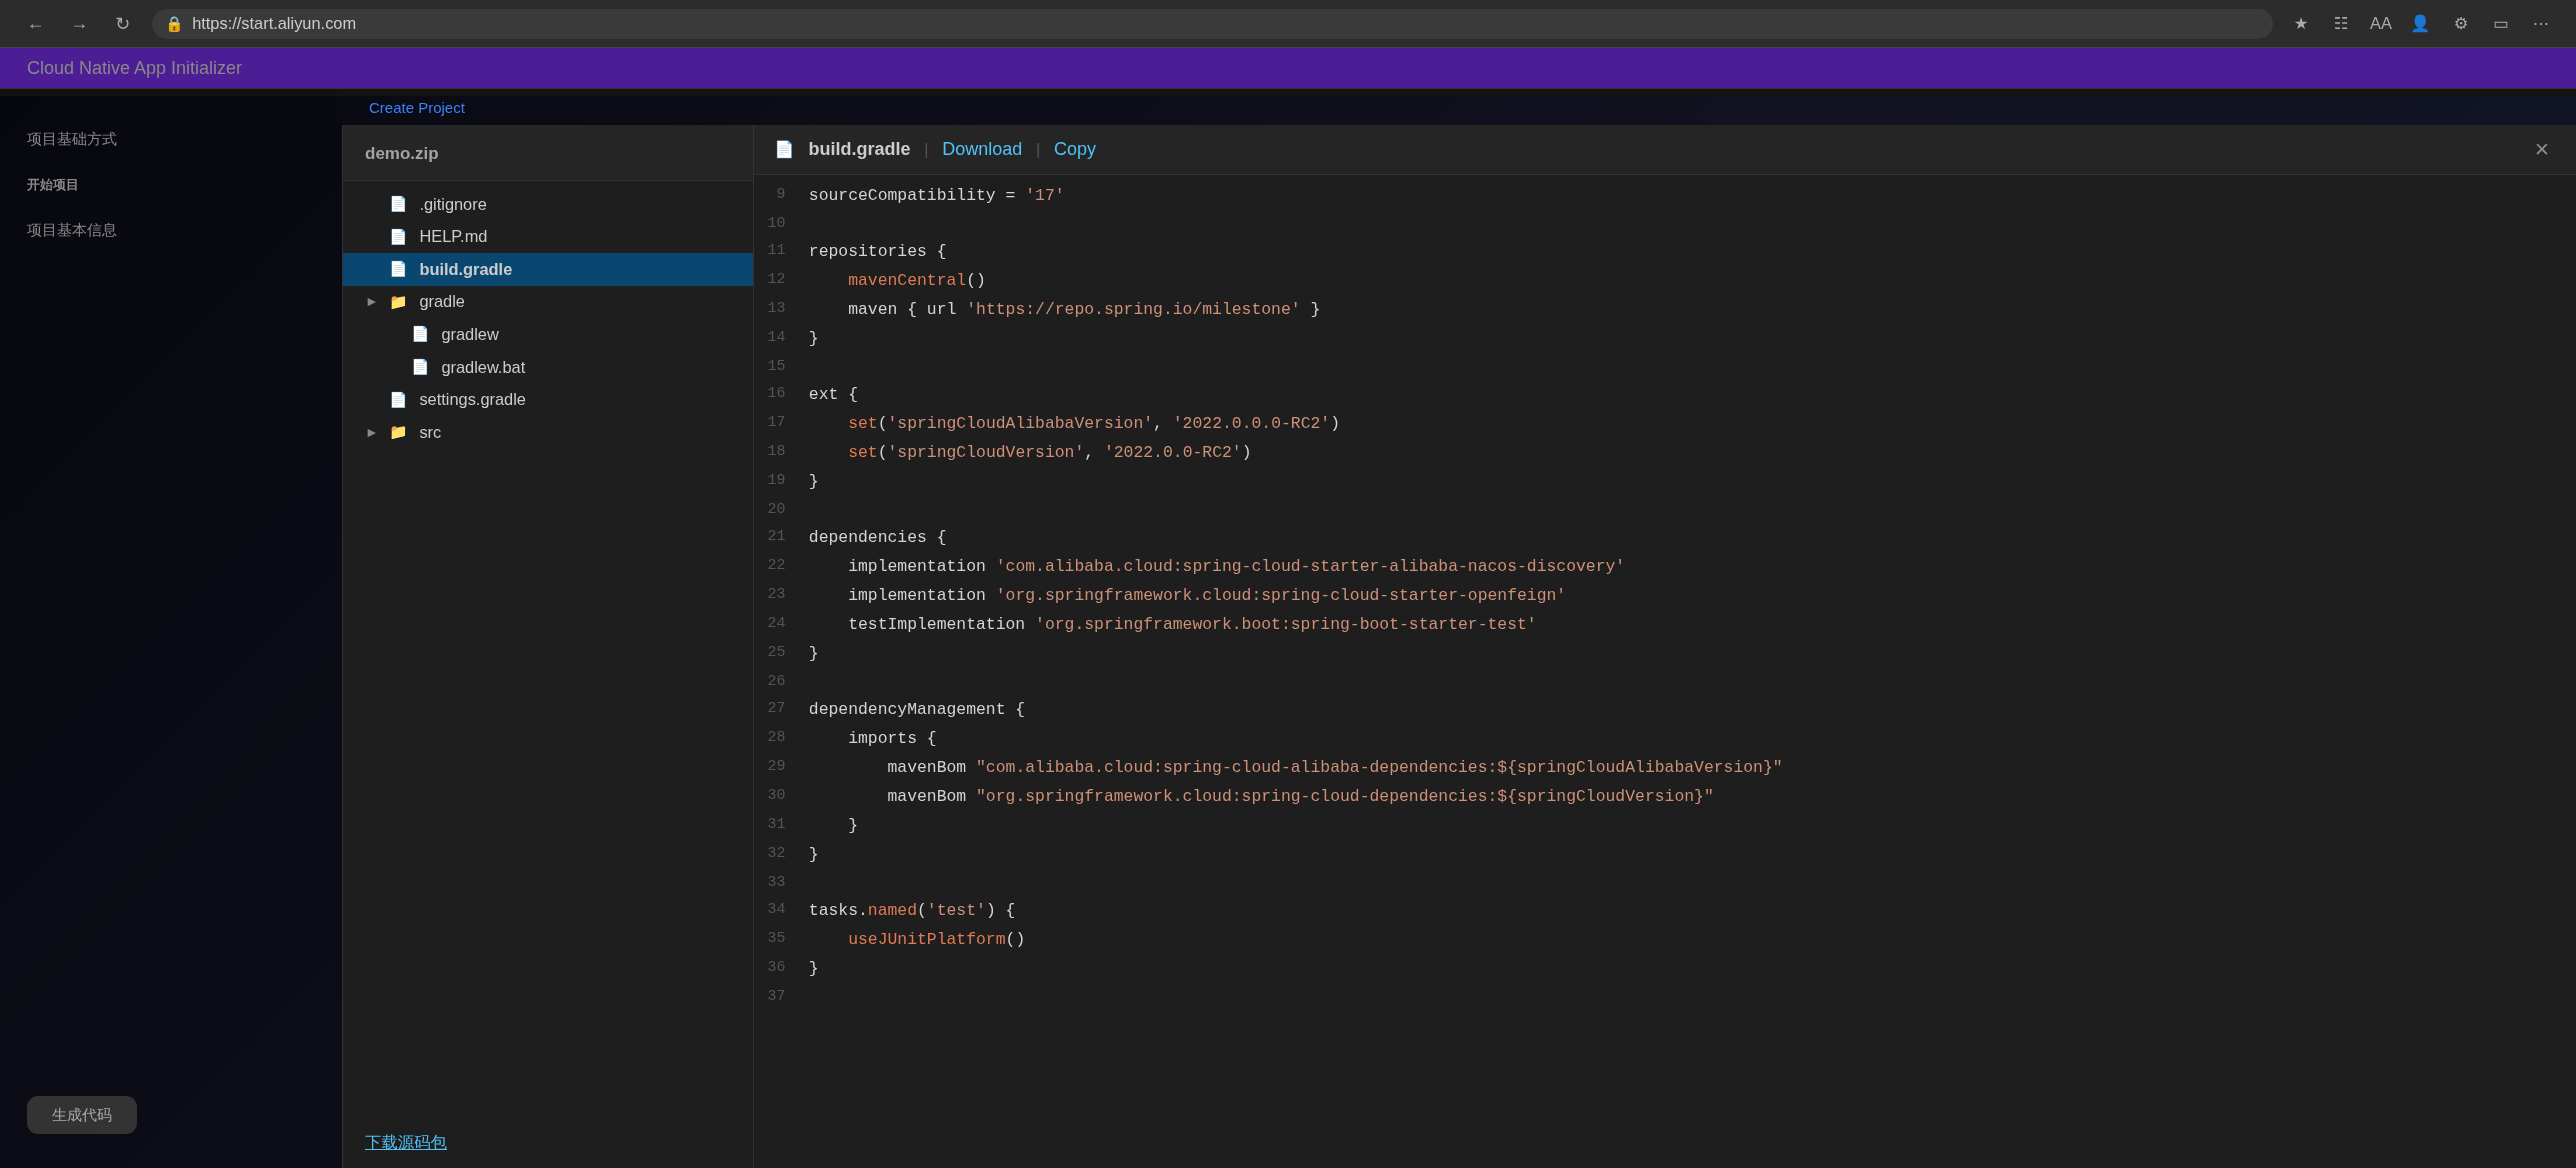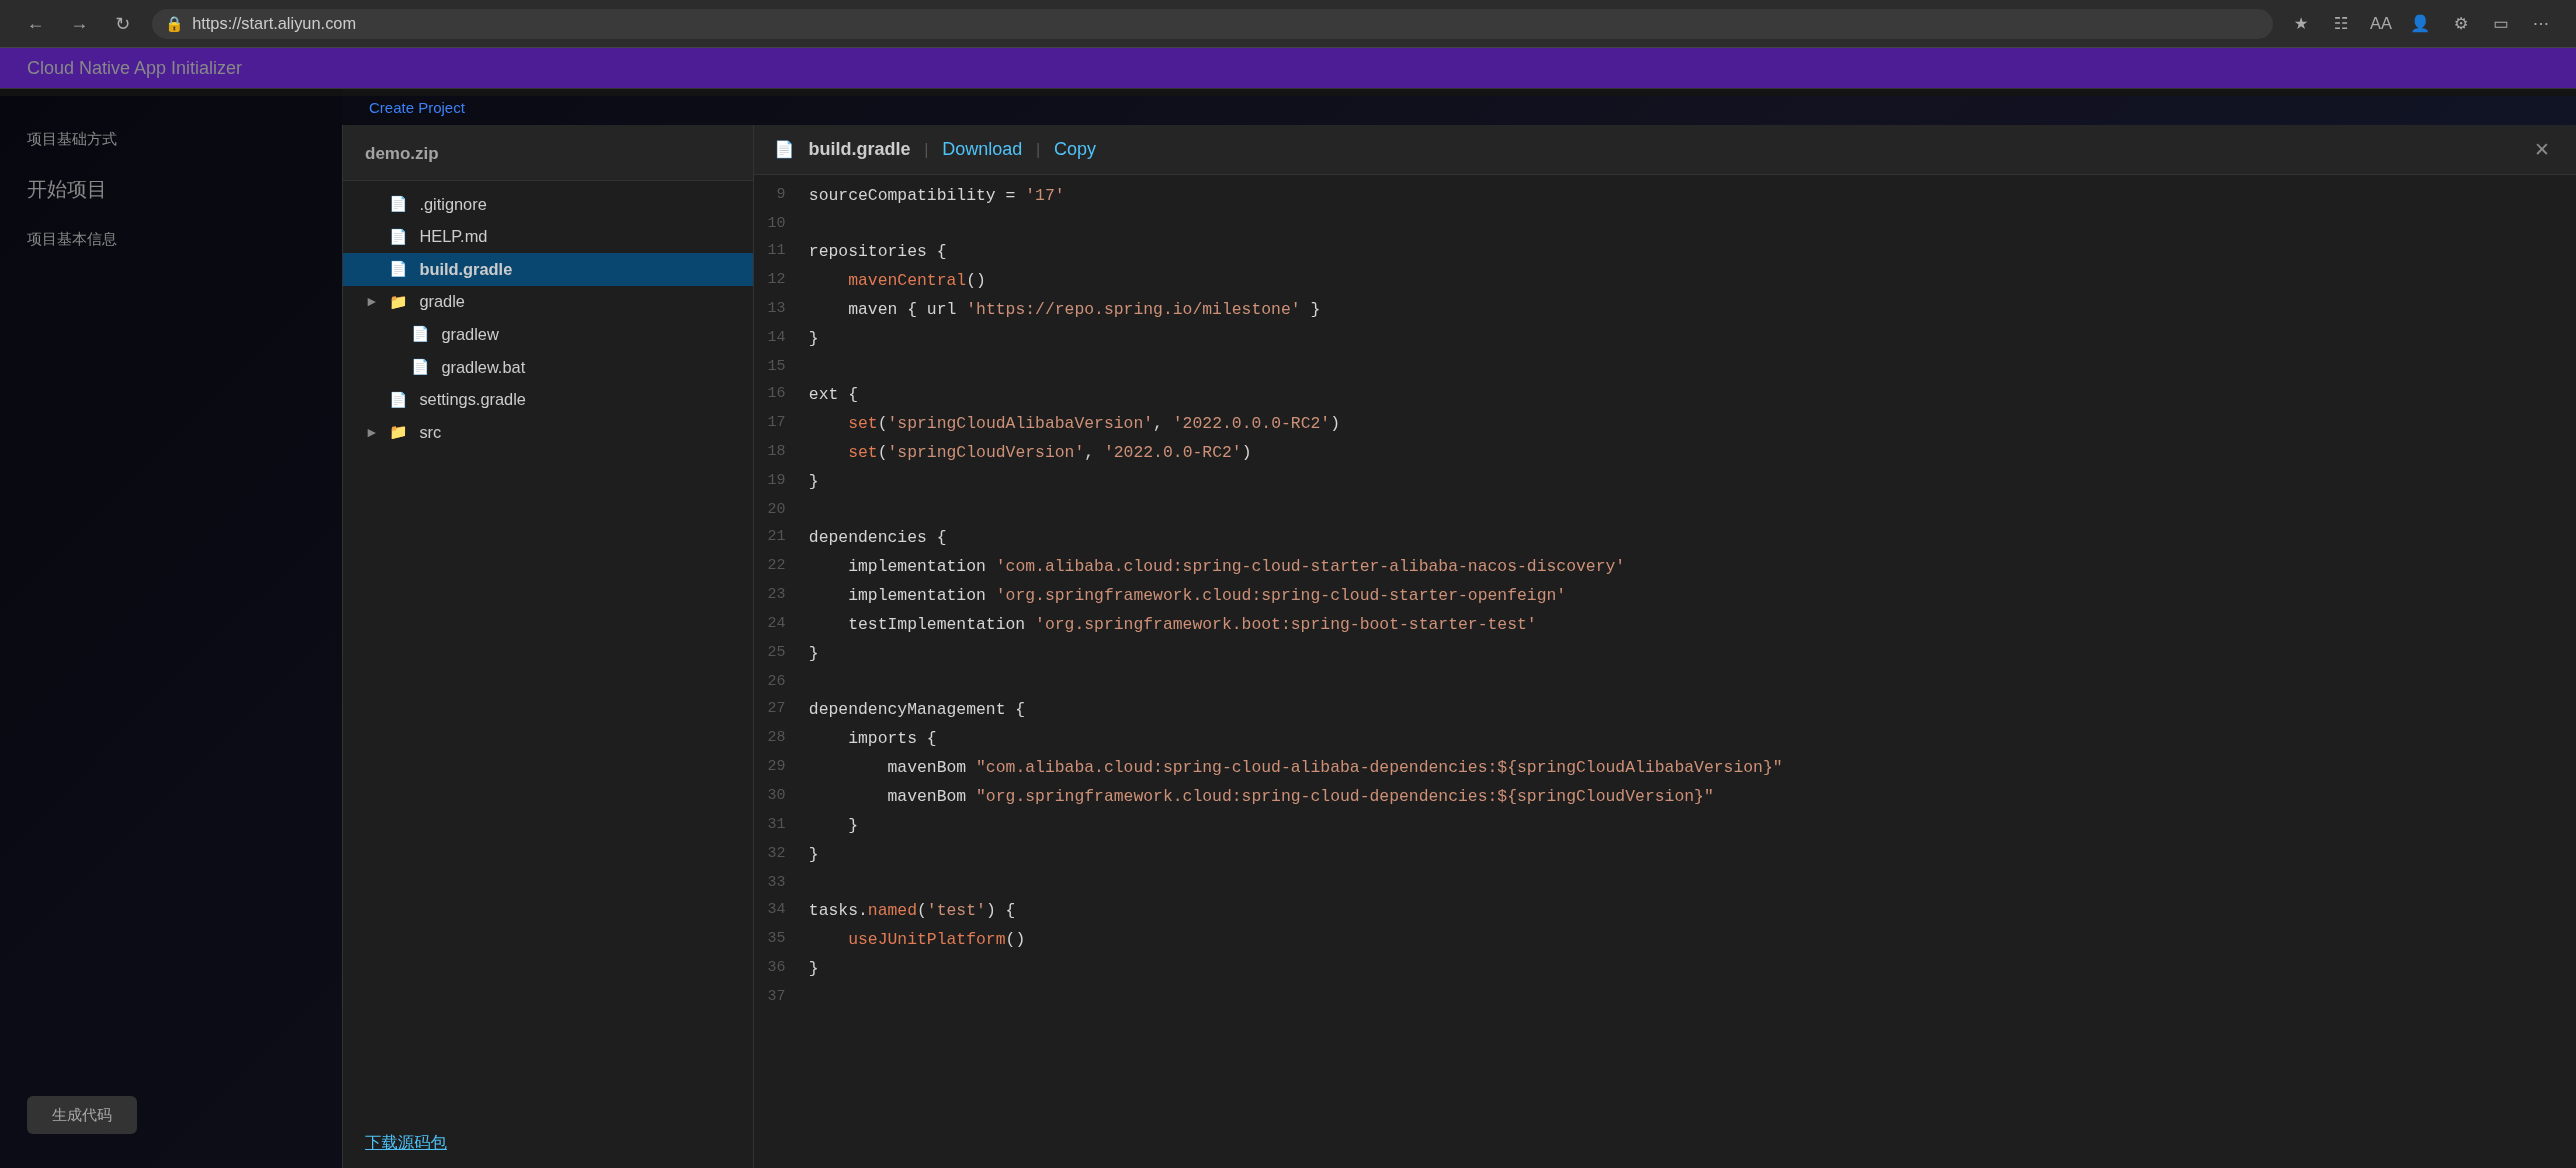--- a/index.html
+++ b/index.html
@@ -301,25 +301,25 @@
   <div class="app-real-content">
 
     <div class="app-header">
       <span class="app-title">Cloud Native App Initializer</span>
     </div>
 
     <div class="main-layout">
 
       <div class="config-sidebar">
         <div style="padding: 13.7px 27px; color: #888; font-size: 15px;">项目基础方式</div>
-        <div style="padding: 13.7px 27px; color: #888; font-size: 20px;">开始项目</div>
+        <div style="padding: 13.7px 27px; color: #888; font-size: 13px; font-weight: bold;">开始项目</div>
         <div style="padding: 13.7px 27px; color: #888; font-size: 15px;">项目基本信息</div>
         <div style="flex: 1;"></div>
         <div style="padding: 6.8px 27px;">
-          <div style="background: #333; border-radius: 6px; padding: 9.6px 19px; color: #aaa; font-size: 15px; text-align: center; cursor: pointer; width: 110px; margin-top: 31px;">生成代码</div>
+          <div style="background: #333; border-radius: 11px; padding: 9.6px 19px; color: #aaa; font-size: 15px; text-align: center; cursor: pointer; width: 110px; margin-top: 31px;">生成代码</div>
         </div>
       </div>
 
       <div style="flex: 1; display: flex; flex-direction: column; position: relative;">
 
         <div style="padding: 9.6px 27px; color: #3b82f6; font-size: 15px; background: rgba(0,0,0,0.3);">Create Project</div>
 
         <div class="file-viewer-container">
 
           <div class="file-panel">

